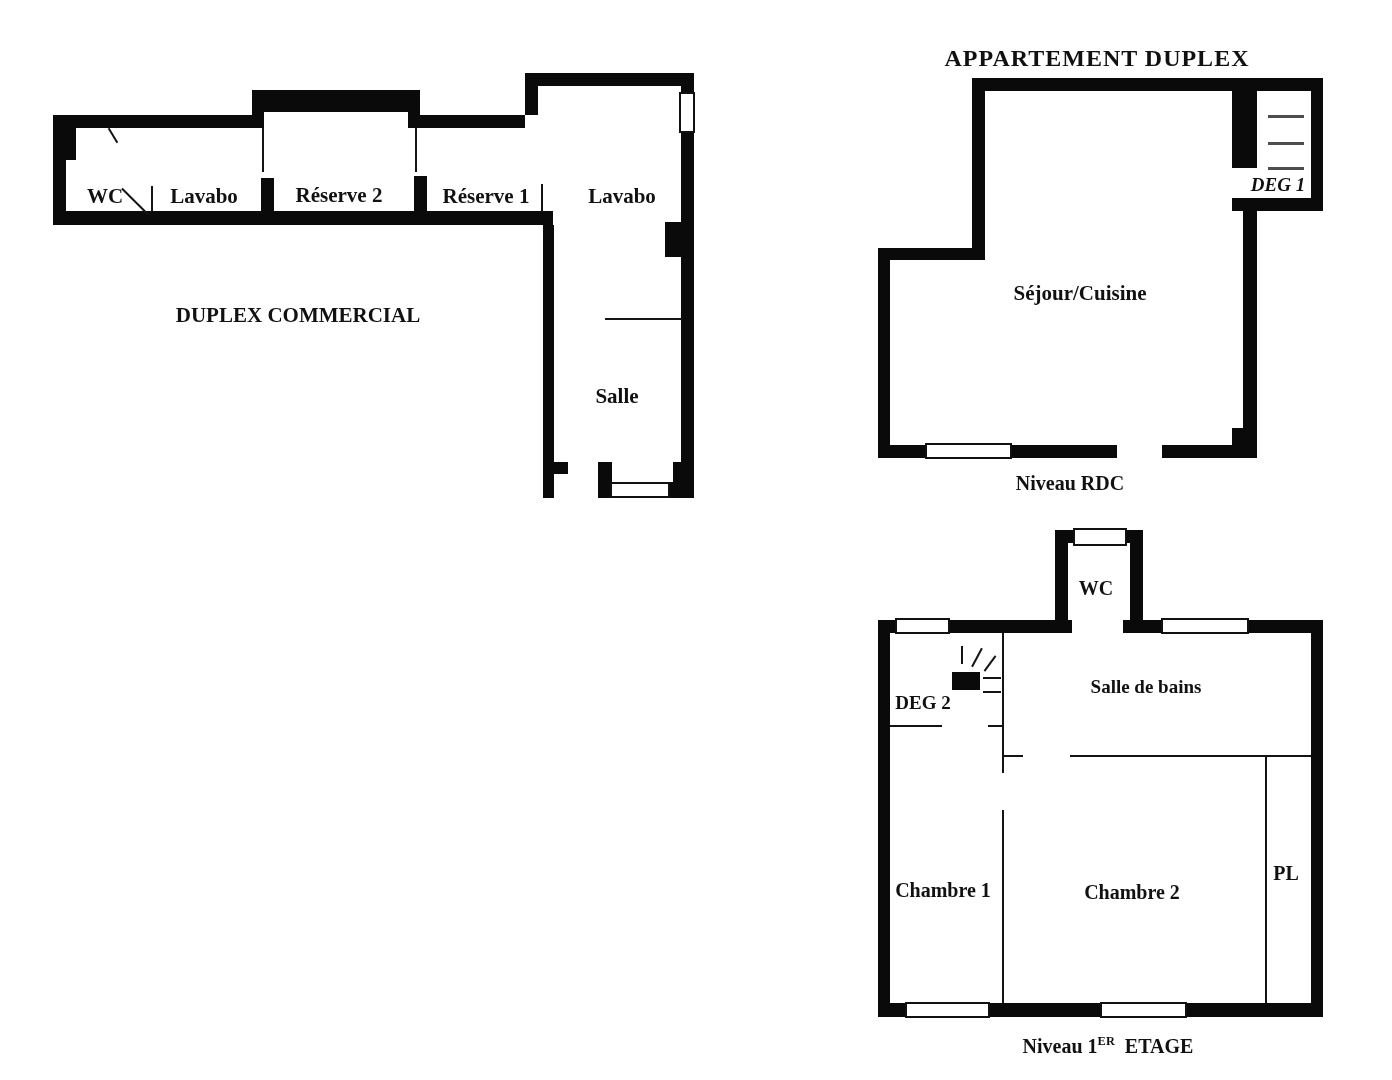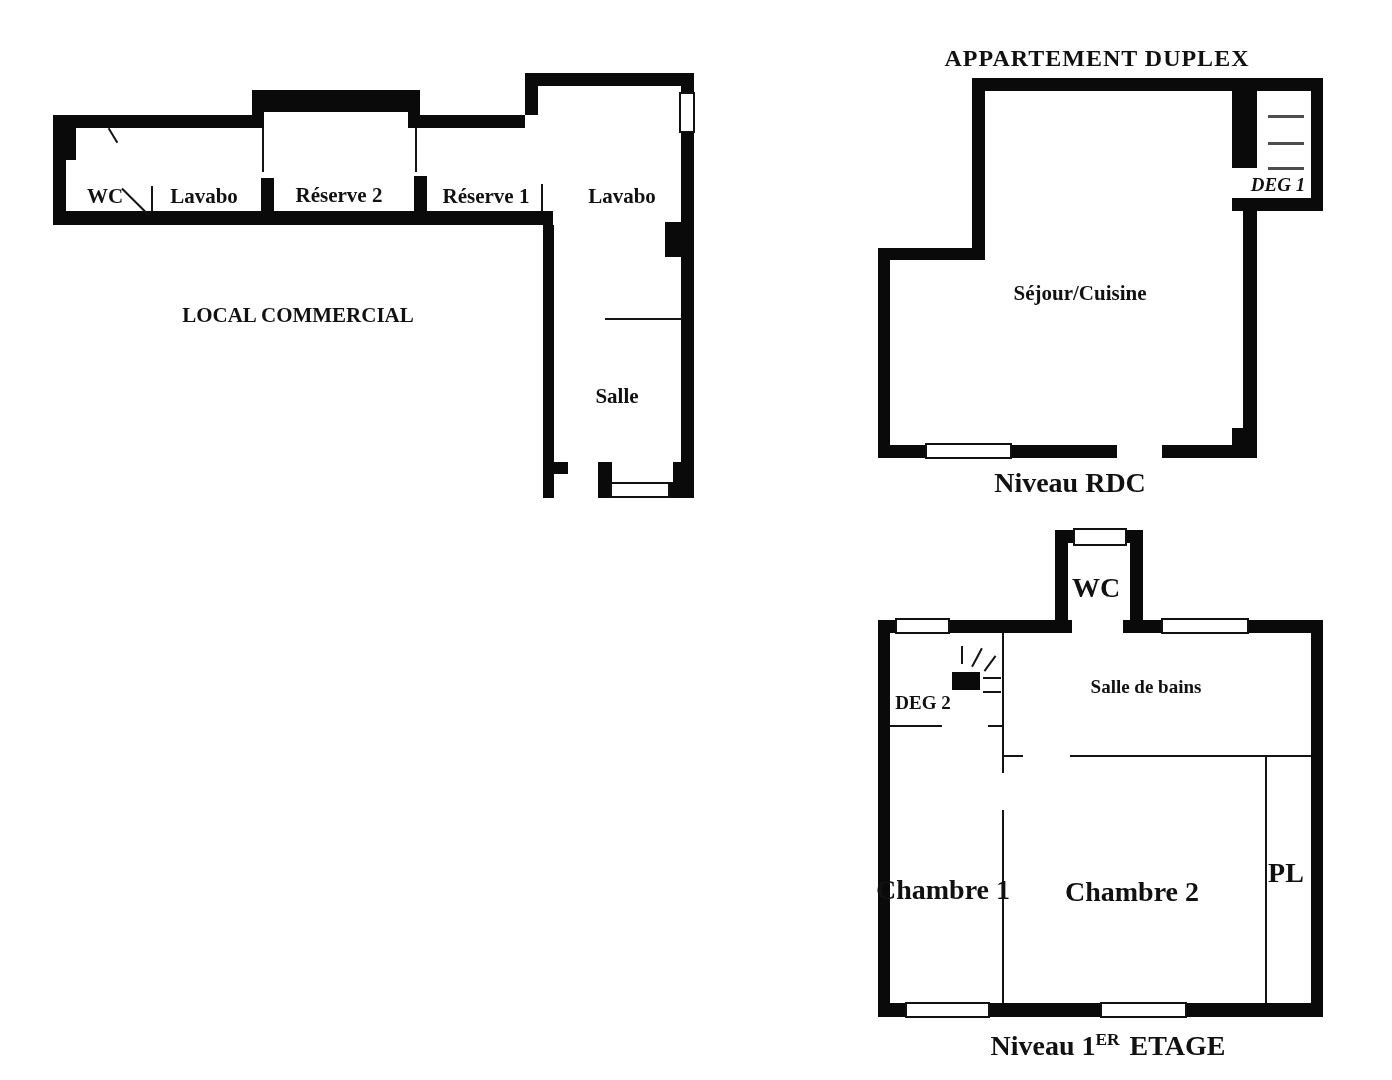--- a/index.html
+++ b/index.html
@@ -5,21 +5,21 @@
   html,body{margin:0;padding:0;background:#fff;}
   #canvas{
     position:relative;width:1392px;height:1080px;background:#fff;overflow:hidden;
     font-family:"Liberation Serif","DejaVu Serif",serif;
   }
   .w{position:absolute;background:#0a0a0a;}
   .ln{position:absolute;background:#141414;}
   .win{position:absolute;background:#fff;border:2px solid #111;box-sizing:border-box;}
   .lbl{
     position:absolute;transform:translate(-50%,-50%);
-    font-weight:700;color:#111;font-size:28px;white-space:nowrap;letter-spacing:0px;
+    font-weight:700;color:#111;font-size:20px;white-space:nowrap;letter-spacing:0px;
   }
   .lbl.big{font-size:21px;}
   .lbl.small{font-size:19px;}
   .lbl.title{font-size:24px;letter-spacing:1px;}
   .tread{position:absolute;background:#4d4d4d;}
   sup{font-size:0.62em;font-family:Liberation Serif, serif;}
   .suffix{margin-left:10px;}
 </style>
 </head>
 <body>
@@ -57,21 +57,21 @@
     <div class="ln" style="left:605px;top:318px;width:77px;height:2px;"></div>
 
     <div class="win" style="left:679px;top:92px;width:16px;height:41px;"></div>
     <div class="win" style="left:610px;top:482px;width:60px;height:16px;"></div>
 
     <div class="lbl big" style="left:105px;top:196px;">WC</div>
     <div class="lbl big" style="left:204px;top:196px;">Lavabo</div>
     <div class="lbl big" style="left:339px;top:195px;">Réserve 2</div>
     <div class="lbl big" style="left:486px;top:196px;">Réserve 1</div>
     <div class="lbl big" style="left:622px;top:196px;">Lavabo</div>
-    <div class="lbl big" style="left:298px;top:315px;">LOCAL COMMERCIAL</div>
+    <div class="lbl big" style="left:298px;top:315px;">DUPLEX COMMERCIAL</div>
     <div class="lbl big" style="left:617px;top:396px;">Salle</div>
   </div>
 
   <div>
     <div class="lbl title" style="left:1097px;top:58px;">APPARTEMENT DUPLEX</div>
 
     <div class="w" style="left:972px;top:78px;width:351px;height:13px;"></div>
     <div class="w" style="left:1311px;top:78px;width:12px;height:133px;"></div>
     <div class="w" style="left:1232px;top:198px;width:91px;height:13px;"></div>
     <div class="w" style="left:1232px;top:91px;width:25px;height:77px;"></div>

